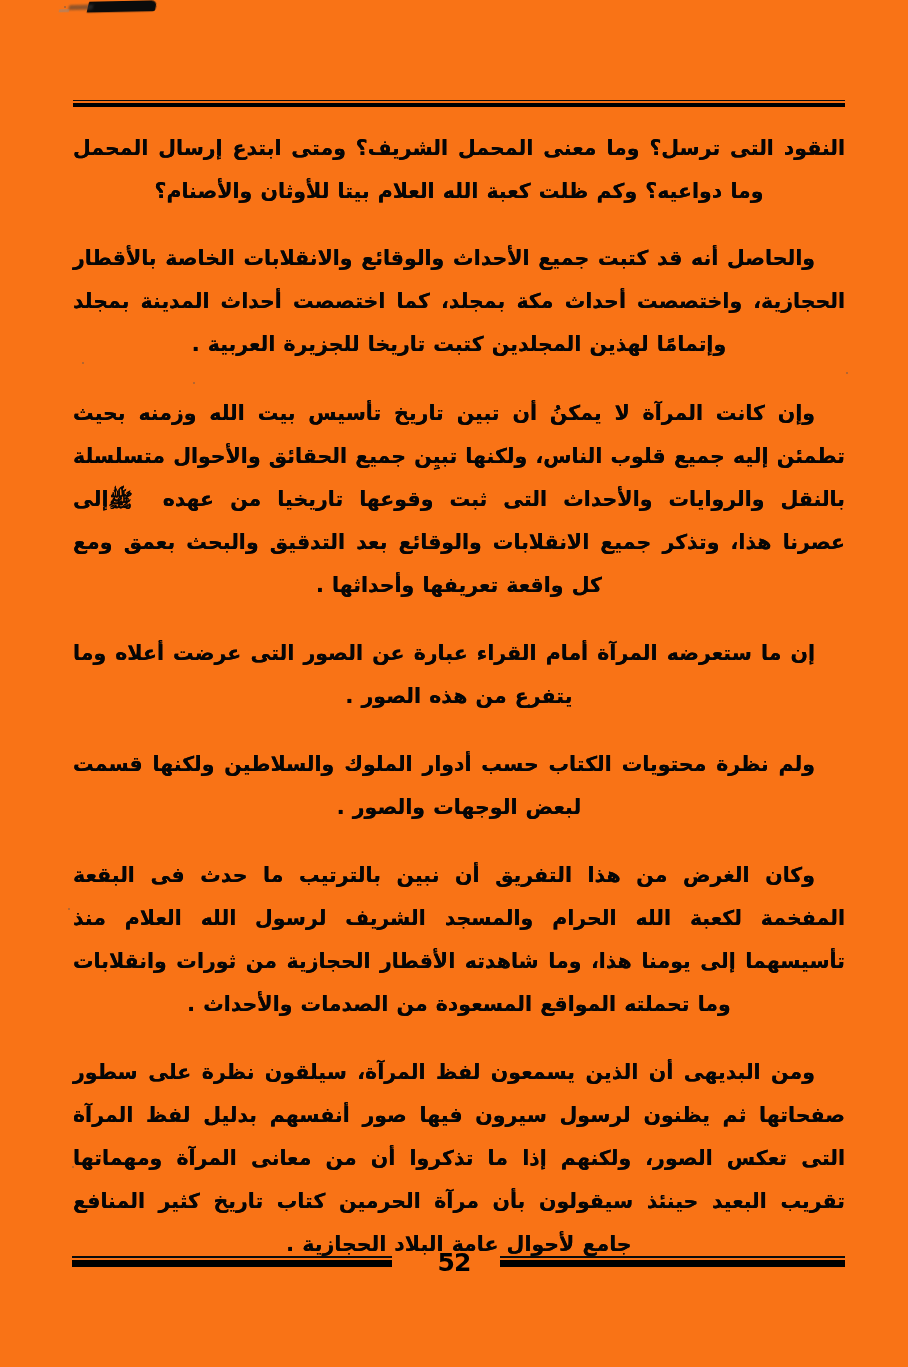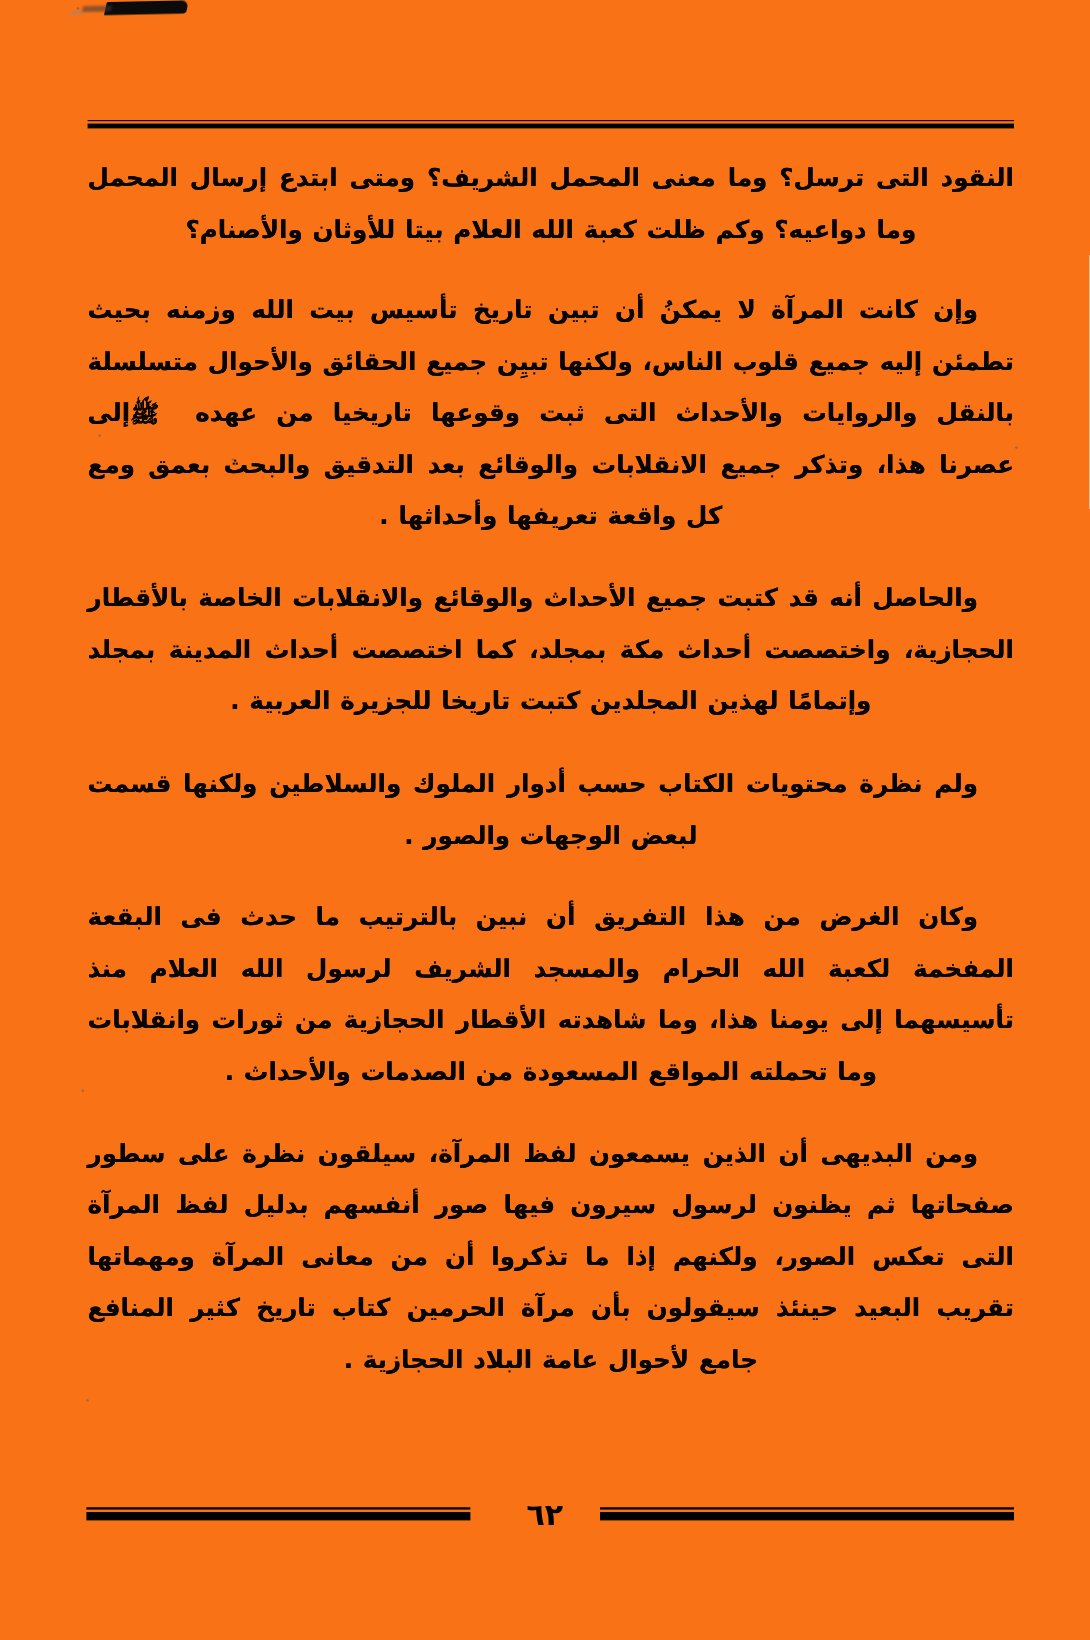--- a/index.html
+++ b/index.html
@@ -182,26 +182,27 @@
   <div class="rule-top">
     <div class="thin"></div>
     <div class="gap"></div>
     <div class="thick"></div>
   </div>
 
   <div class="body-text">
 
     <p class="para p1">النقود التى ترسل؟ وما معنى المحمل الشريف؟ ومتى ابتدع إرسال المحمل وما دواعيه؟ وكم ظلت كعبة الله العلام بيتا للأوثان والأصنام؟</p>
 
+    <p class="para p2 indent">والحاصل أنه قد كتبت جميع الأحداث والوقائع والانقلابات الخاصة بالأقطار الحجازية، واختصصت أحداث مكة بمجلد، كما اختصصت أحداث المدينة بمجلد وإتمامًا لهذين المجلدين كتبت تاريخا للجزيرة العربية .</p>
+
     <p class="para p3 indent">
       <span>وإن كانت المرآة لا يمكنُ أن تبين تاريخ تأسيس بيت الله وزمنه بحيث تطمئن إليه جميع قلوب الناس، ولكنها تبيِن جميع الحقائق والأحوال متسلسلة بالنقل والروايات والأحداث التى ثبت وقوعها تاريخيا من عهده</span><span class="salawat">ﷺ</span><span>إلى عصرنا هذا، وتذكر جميع الانقلابات والوقائع بعد التدقيق والبحث بعمق ومع كل واقعة تعريفها وأحداثها .</span>
     </p>
 
-    <p class="para p2 indent">والحاصل أنه قد كتبت جميع الأحداث والوقائع والانقلابات الخاصة بالأقطار الحجازية، واختصصت أحداث مكة بمجلد، كما اختصصت أحداث المدينة بمجلد وإتمامًا لهذين المجلدين كتبت تاريخا للجزيرة العربية .</p>
-
+    <p class="para p4 indent">إن ما ستعرضه المرآة أمام القراء عبارة عن الصور التى عرضت أعلاه وما يتفرع من هذه الصور .</p>
 
     <p class="para p5 indent">ولم نظرة محتويات الكتاب حسب أدوار الملوك والسلاطين ولكنها قسمت لبعض الوجهات والصور .</p>
 
     <p class="para p6 indent">وكان الغرض من هذا التفريق أن نبين بالترتيب ما حدث فى البقعة المفخمة لكعبة الله الحرام والمسجد الشريف لرسول الله العلام منذ تأسيسهما إلى يومنا هذا، وما شاهدته الأقطار الحجازية من ثورات وانقلابات وما تحملته المواقع المسعودة من الصدمات والأحداث .</p>
 
     <p class="para p7 indent">ومن البديهى أن الذين يسمعون لفظ المرآة، سيلقون نظرة على سطور صفحاتها ثم يظنون لرسول سيرون فيها صور أنفسهم بدليل لفظ المرآة التى تعكس الصور، ولكنهم إذا ما تذكروا أن من معانى المرآة ومهماتها تقريب البعيد حينئذ سيقولون بأن مرآة الحرمين كتاب تاريخ كثير المنافع جامع لأحوال عامة البلاد الحجازية .</p>
 
   </div>
 
   <div class="footer">
@@ -210,16 +211,16 @@
       <div class="gap"></div>
       <div class="thick"></div>
     </div>
 
     <div class="footer-rule right">
       <div class="thin"></div>
       <div class="gap"></div>
       <div class="thick"></div>
     </div>
 
-    <div class="folio">٦٢</div>
+    <div class="folio">52</div>
   </div>
 
 </div>
 
 </body></html>

